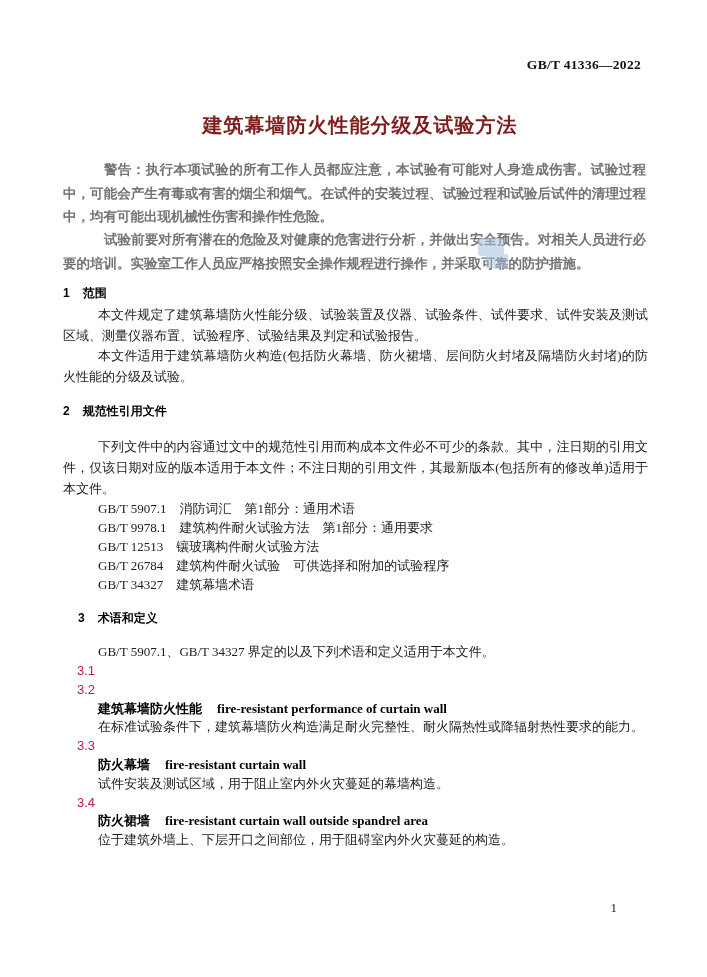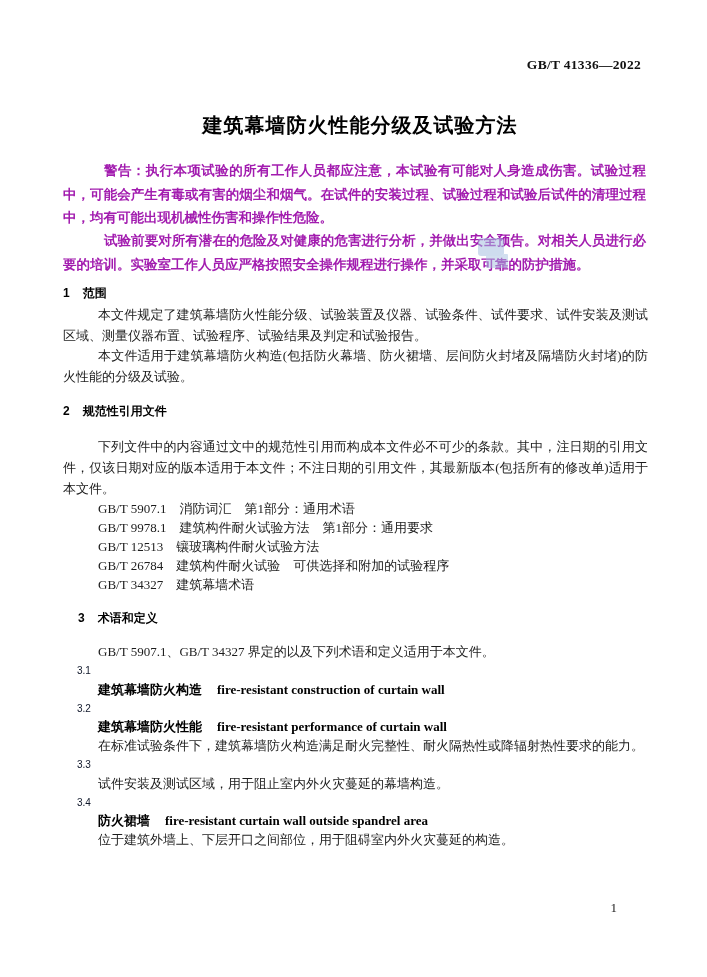--- a/index.html
+++ b/index.html
@@ -17,30 +17,30 @@
     position: absolute; top: 57px; right: 66px;
     font-family: "Liberation Serif", "DejaVu Serif", serif;
     font-weight: bold; font-size: 13.5px; color: #111;
     letter-spacing: 0.3px;
   }
 
   .doc-title {
     position: absolute; top: 112px; left: 63px; width: 594px;
     margin: 0; text-align: center;
     font-family: "Liberation Sans", "DejaVu Sans", sans-serif;
-    font-weight: bold; font-size: 20px; color: #000000;
+    font-weight: bold; font-size: 20px; color: #7f1d1d;
     letter-spacing: 1px; line-height: 26px;
   }
 
   p { margin: 0; }
 
   .warn {
     position: absolute; left: 63px; width: 583px;
-    font-family: Liberation Sans, sans-serif;
-    font-weight: bold; font-size: 13.5px; color: #a21caf;
+    font-family: Liberation Mono, monospace;
+    font-weight: bold; font-size: 13.5px; color: #737373;
     line-height: 23.5px; text-indent: 41px; text-align: justify;
   }
   #w1 { top: 159px; }
   #w2 { top: 229px; }
 
   .sec-h {
     position: absolute; left: 63px; width: 583px;
     font-family: "Liberation Sans", "DejaVu Sans", sans-serif;
     font-weight: bold; font-size: 12px; color: #000;
     line-height: 18px;
@@ -66,21 +66,21 @@
   }
   .ref-line { padding-left: 35px; }
   .ref-title { margin-left: 13px; }
 
   .terms {
     position: absolute; left: 63px; top: 662px; width: 586px;
     font-size: 13px; line-height: 18.8px; color: #1c1c1c;
   }
   .t-num {
     font-family: "Liberation Sans", "DejaVu Sans", sans-serif;
-    font-size: 10px; padding-left: 14px; color: #0f172a;
+    font-size: 13px; padding-left: 14px; color: #be185d;
   }
   .t-head { padding-left: 35px; }
   .t-zh {
     font-family: "Liberation Sans", "DejaVu Sans", sans-serif;
     font-weight: bold; color: #000;
   }
   .t-en {
     font-family: "Liberation Serif", "DejaVu Serif", serif;
     font-weight: bold; color: #000; margin-left: 15px;
   }
@@ -130,27 +130,27 @@
     <div class="ref-line"><span class="ref-code">GB/T 34327</span><span class="ref-title">建筑幕墙术语</span></div>
   </div>
 
   <div class="sec-h" id="h3">
     <span>3</span><span class="sec-label">术语和定义</span>
   </div>
   <p class="body-p" id="s3i">GB/T 5907.1、GB/T 34327 界定的以及下列术语和定义适用于本文件。</p>
 
   <div class="terms">
     <div class="t-num">3.1</div>
-    <div class="t-head"><span class="t-zh">建筑幕墙防火构造</span><span class="t-en">fire-resistant construction of curtain wall</span></div>
 
     <div class="t-num">3.2</div>
     <div class="t-head"><span class="t-zh">建筑幕墙防火性能</span><span class="t-en">fire-resistant performance of curtain wall</span></div>
     <div class="t-def">在标准试验条件下，建筑幕墙防火构造满足耐火完整性、耐火隔热性或降辐射热性要求的能力。</div>
 
     <div class="t-num">3.3</div>
+    <div class="t-head"><span class="t-zh">防火幕墙</span><span class="t-en">fire-resistant curtain wall</span></div>
     <div class="t-def">试件安装及测试区域，用于阻止室内外火灾蔓延的幕墙构造。</div>
 
     <div class="t-num">3.4</div>
     <div class="t-head"><span class="t-zh">防火裙墙</span><span class="t-en">fire-resistant curtain wall outside spandrel area</span></div>
     <div class="t-def">位于建筑外墙上、下层开口之间部位，用于阻碍室内外火灾蔓延的构造。</div>
   </div>
 
   <div class="watermark"></div>
 
   <div class="page-num">1</div>

